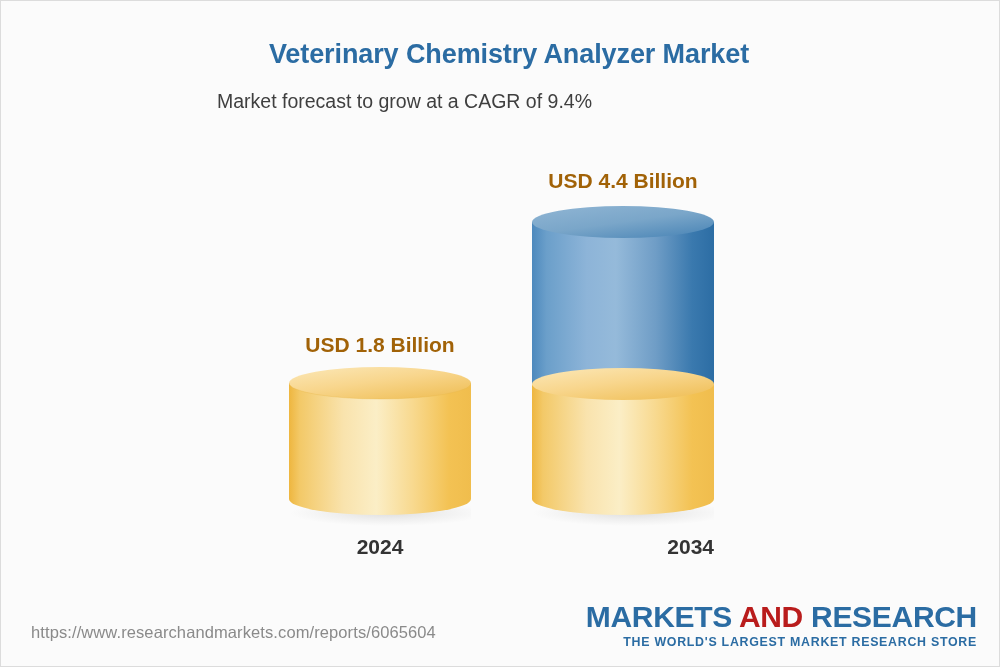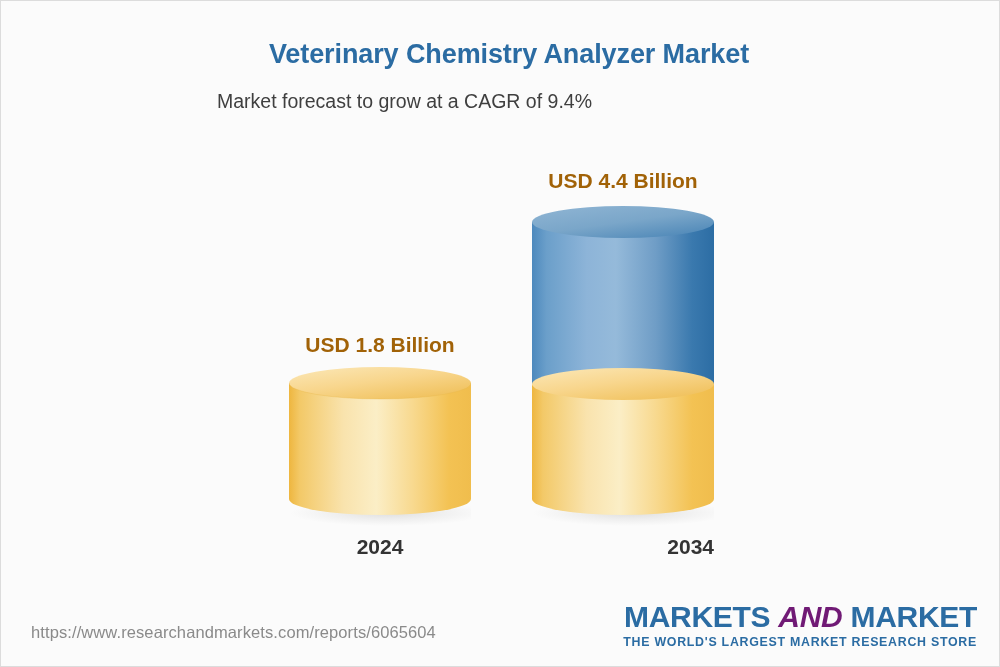--- a/index.html
+++ b/index.html
@@ -95,21 +95,21 @@
     text-align: right;
   }
   #logo-main {
     font-size: 30px;
     font-weight: bold;
     color: #2b6ca3;
     letter-spacing: -0.3px;
     line-height: 1.05;
     white-space: nowrap;
   }
-  #logo-main .gold { color: #701a75; font-style: italic; }
+  #logo-main .gold { color: #b91c1c; }
   #logo-tagline {
     font-size: 12.4px;
     font-weight: bold;
     color: #2b6ca3;
     letter-spacing: 0.72px;
     white-space: nowrap;
     margin-top: 2px;
   }
 </style>
 </head>
@@ -212,17 +212,17 @@
       </svg>
 
       <div class="cat-label" style="top:534px;text-align:right;">2034</div>
     </div>
 
   </div>
 
   <div id="footer-url">https://www.researchandmarkets.com/reports/6065604</div>
 
   <div id="logo">
-    <div id="logo-main"><span>MARKETS </span><span class="gold">AND</span><span> MARKET</span></div>
+    <div id="logo-main"><span>MARKETS </span><span class="gold">AND</span><span> RESEARCH</span></div>
     <div id="logo-tagline">THE WORLD'S LARGEST MARKET RESEARCH STORE</div>
   </div>
 
 </div>
 
 </body></html>

